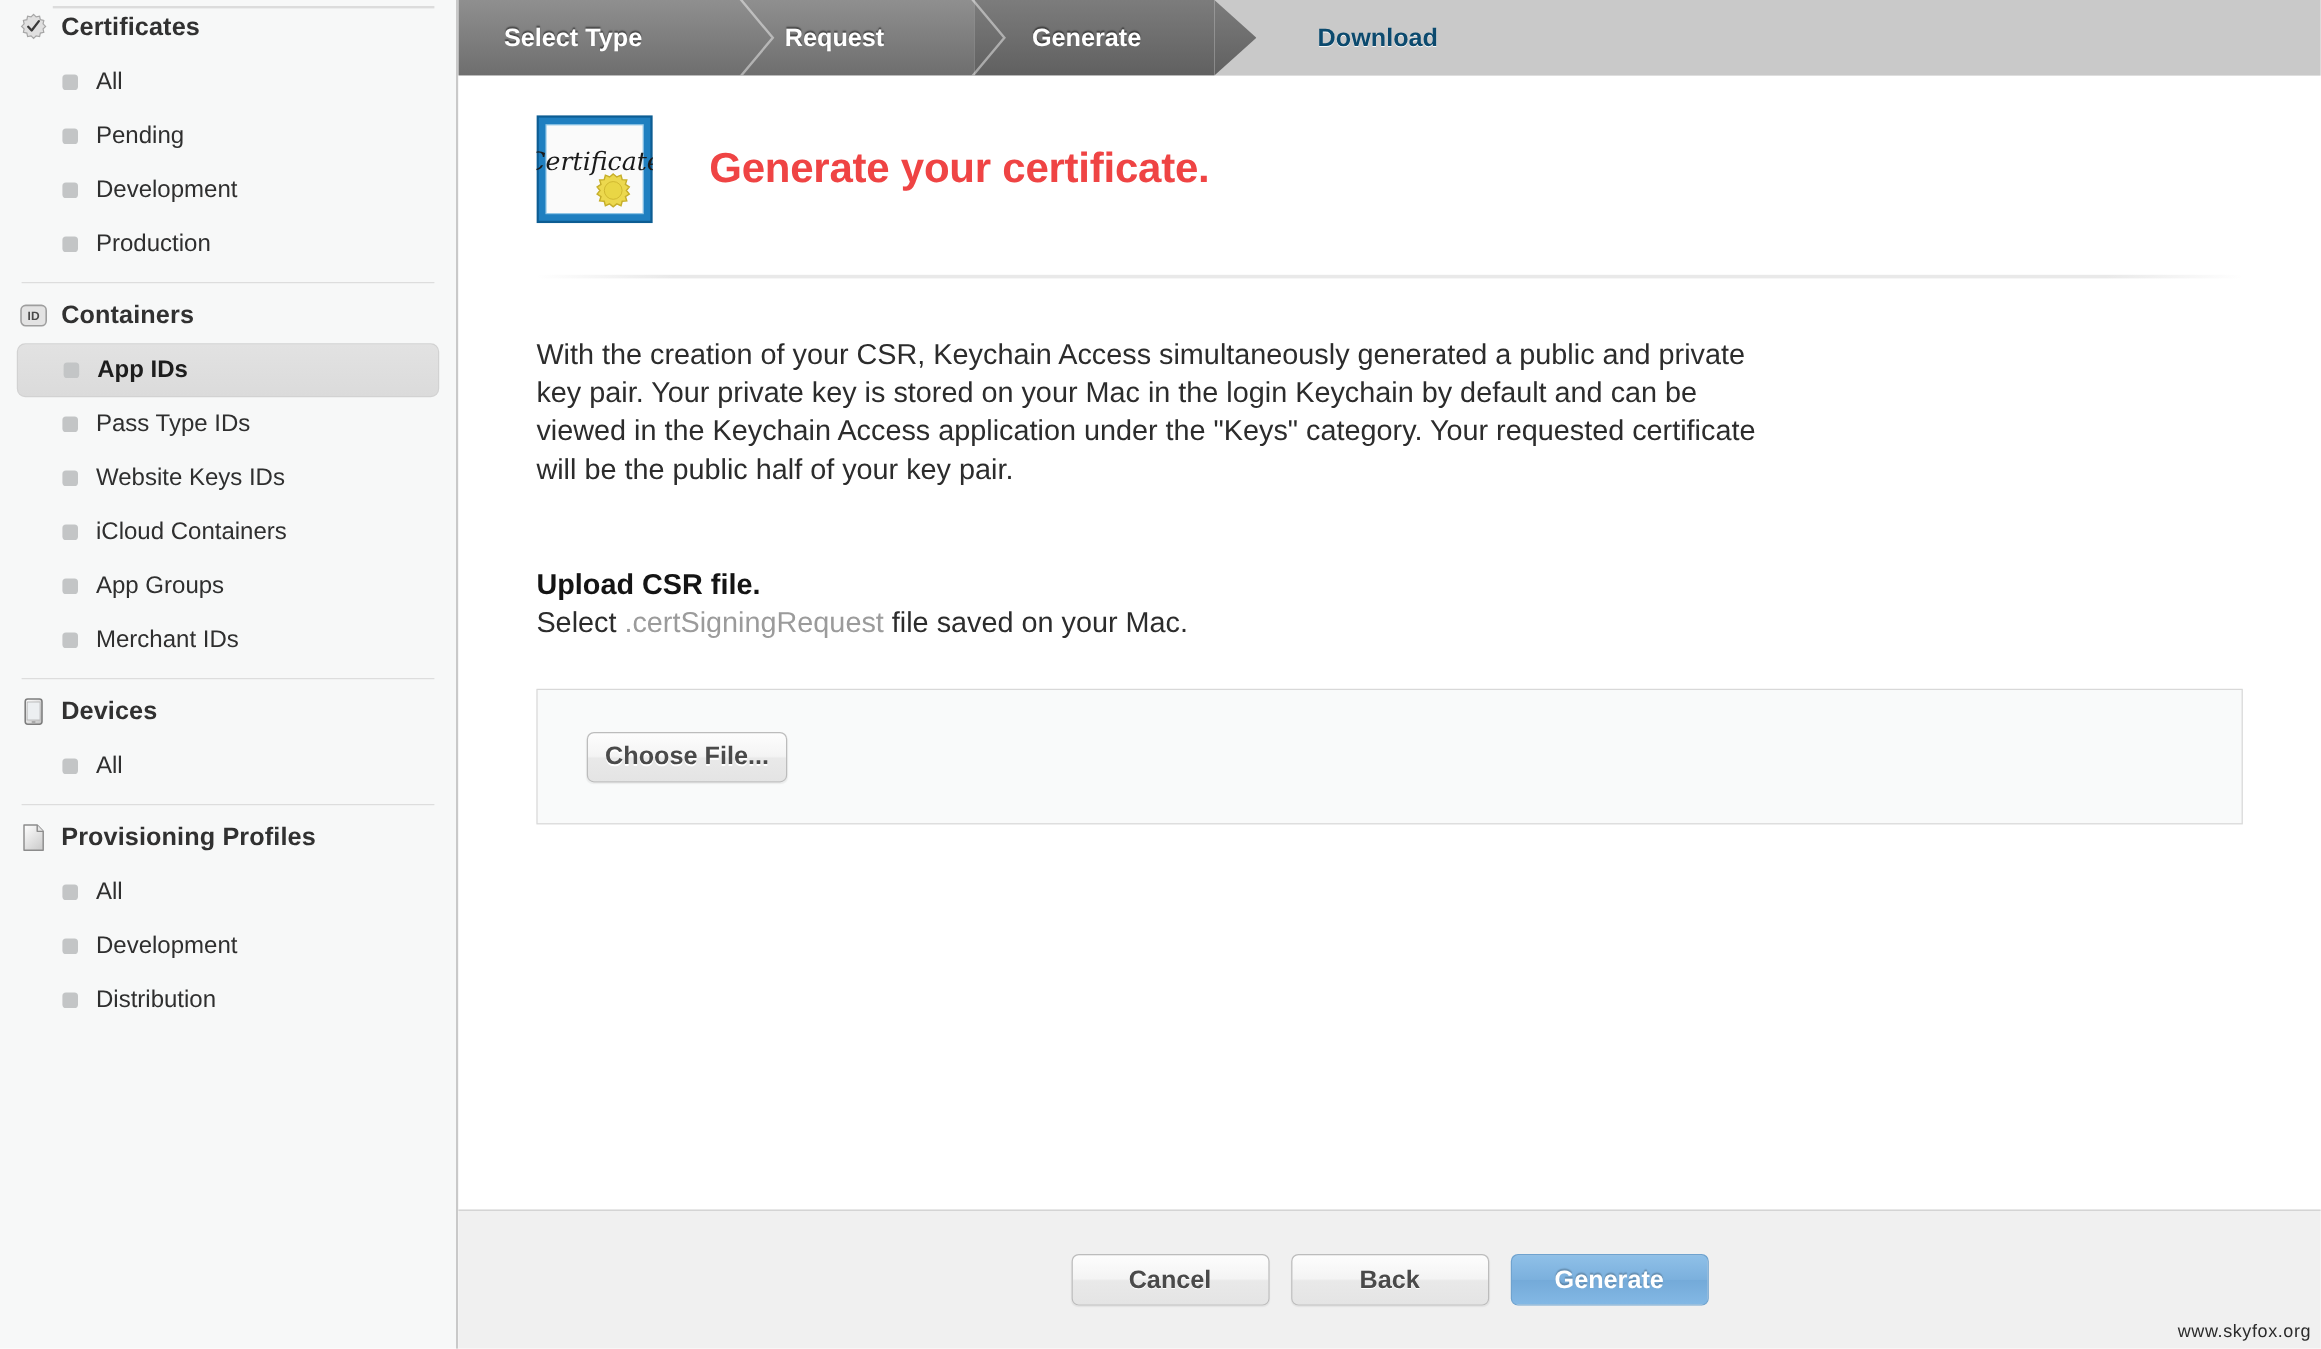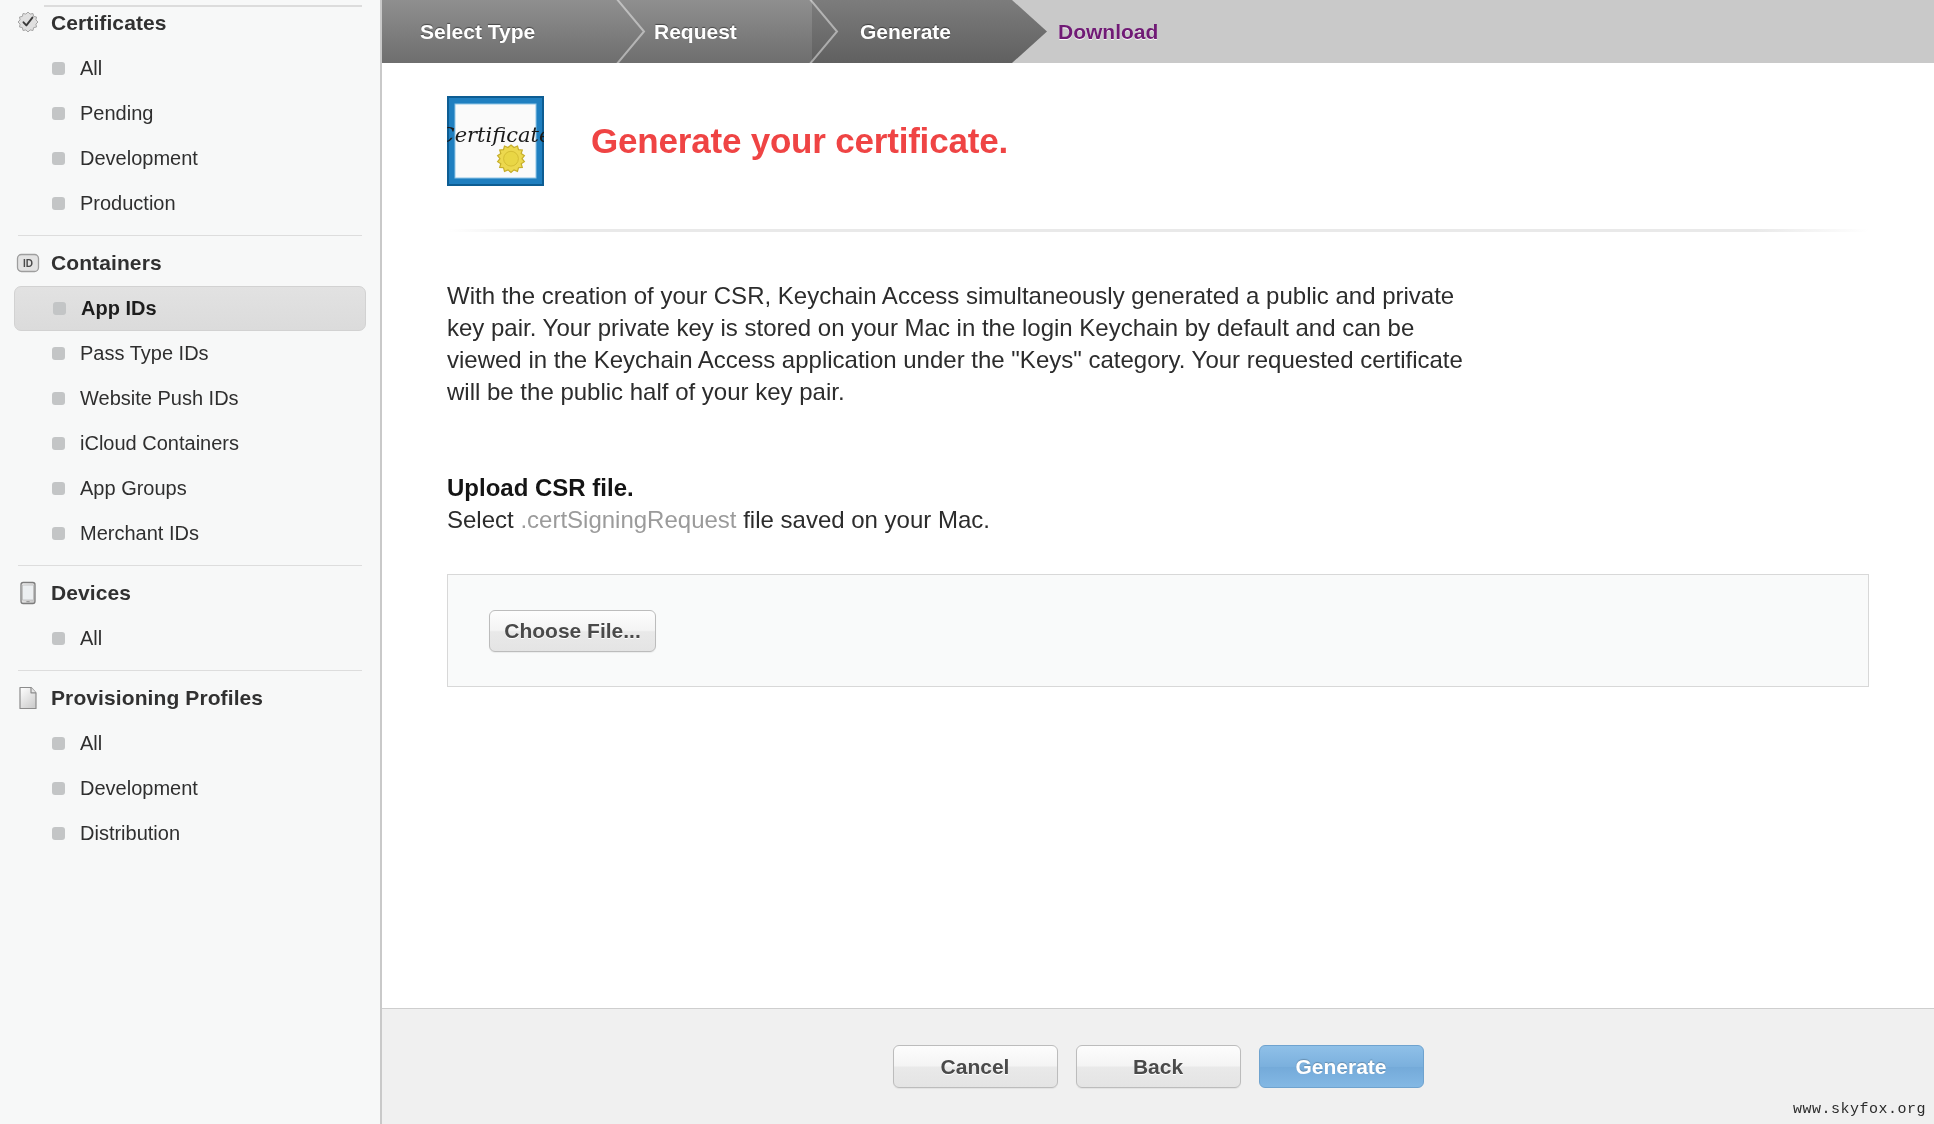--- a/index.html
+++ b/index.html
@@ -78,21 +78,21 @@
   }
   .step-label {
     font-size: 21px; font-weight: bold;
     position: relative; z-index: 5;
     white-space: nowrap;
   }
   .step.done .step-label, .step.active .step-label {
     color: #ffffff; text-shadow: 0 -1px 1px rgba(0,0,0,0.45);
   }
   .step.todo .step-label {
-    color: #701a75; text-shadow: 0 1px 0 rgba(255,255,255,0.85);
+    color: #0c4a6e; text-shadow: 0 1px 0 rgba(255,255,255,0.85); margin-left: 40px;
   }
   #doneband {
     position: absolute; left: 0; top: 0; height: 63px;
     background: linear-gradient(to bottom, #8f8f8f, #6e6e6e);
   }
   #activeband {
     position: absolute; top: 0; height: 63px;
     background: linear-gradient(to bottom, #7c7c7c, #606060);
   }
   .arrowtip {
@@ -175,21 +175,21 @@
     display: flex; align-items: center; justify-content: center;
     gap: 18px;
     position: relative;
   }
   #btn-cancel { width: 165px; height: 43px; }
   #btn-back   { width: 165px; height: 43px; }
   #btn-generate { width: 165px; height: 43px; }
 
   #watermark {
     position: absolute; right: 8px; bottom: 6px;
-    font-family: Liberation Mono, monospace;
+    font-family: Liberation Sans, sans-serif;
     font-size: 15px; color: #2b2b2b;
     letter-spacing: 0.5px;
   }
 </style>
 </head>
 <body>
 
 <div id="app">
 
   <nav id="sidebar">
@@ -229,21 +229,21 @@
         <div class="sb-item selected">
           <span class="bullet"></span>
           <span class="sb-label">App IDs</span>
         </div>
         <div class="sb-item">
           <span class="bullet"></span>
           <span class="sb-label">Pass Type IDs</span>
         </div>
         <div class="sb-item">
           <span class="bullet"></span>
-          <span class="sb-label">Website Push IDs</span>
+          <span class="sb-label">Website Keys IDs</span>
         </div>
         <div class="sb-item">
           <span class="bullet"></span>
           <span class="sb-label">iCloud Containers</span>
         </div>
         <div class="sb-item">
           <span class="bullet"></span>
           <span class="sb-label">App Groups</span>
         </div>
         <div class="sb-item">

